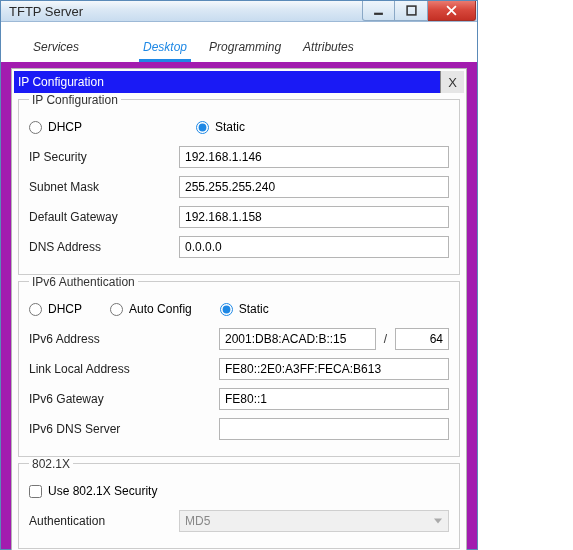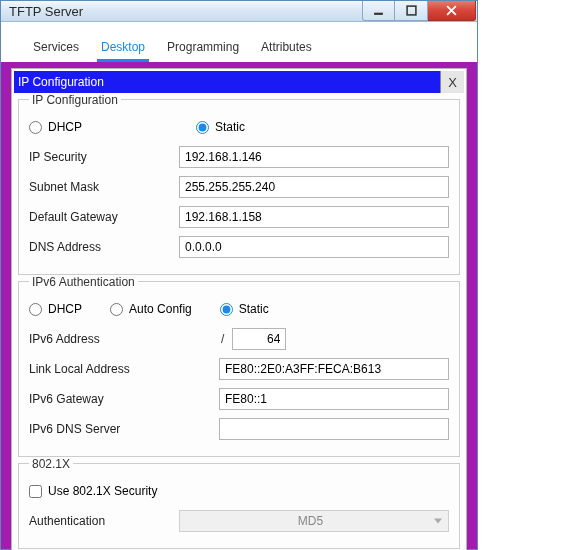--- a/index.html
+++ b/index.html
@@ -68,23 +68,25 @@
     gap: 18px;
     padding: 14px 0 0 30px;
     font-size: 12px;
     background: #fff;
   }
   .tab {
     padding: 4px 2px 8px 2px;
     color: #333;
     cursor: default;
     position: relative;
+    font-style: italic;
   }
   .tab.active {
     color: #1e88e5;
+    margin-left: 42px;
   }
   .tab.active::after {
     content: "";
     position: absolute;
     left: -2px; right: -2px; bottom: 0;
     height: 3px;
     background: #1e88e5;
   }
   
   .content-outer {
@@ -177,21 +179,21 @@
   .check-row { display:flex; align-items:center; gap:6px; height:24px;}
   .select-disabled {
     width: 100%;
     height: 22px;
     border: 1px solid #cfcfcf;
     background: #f0f0f0;
     padding: 2px 12px 2px 5px;
     color: #888;
     font-size: 12px;
     position: relative;
-    display:flex; align-items:center;justify-content:center;
+    display:flex; align-items:center;
   }
   .select-disabled::after {
     content:"";
     position:absolute; right:6px; top:50%; transform:translateY(-50%);
     border-left:4px solid transparent;
     border-right:4px solid transparent;
     border-top:5px solid #aaa;
   }
 </style>
 </head>
@@ -290,20 +292,21 @@
                 <span>Auto Config</span>
               </label>
               <label class="radio-item">
                 <input type="radio" name="ipv6mode" checked="" style="">
                 <span>Static</span>
               </label>
             </div>
             <div class="row">
               <div class="label v6">IPv6 Address</div>
               <div class="field">
+                <input class="txt" value="2001:DB8:ACAD:B::15" style="">
                 <span class="slash">/</span>
                 <input class="txt short" value="64" style="">
               </div>
             </div>
             <div class="row">
               <div class="label v6">Link Local Address</div>
               <div class="field">
                   <input class="txt" value="FE80::2E0:A3FF:FECA:B613" style="">
                 </div>
             </div>

